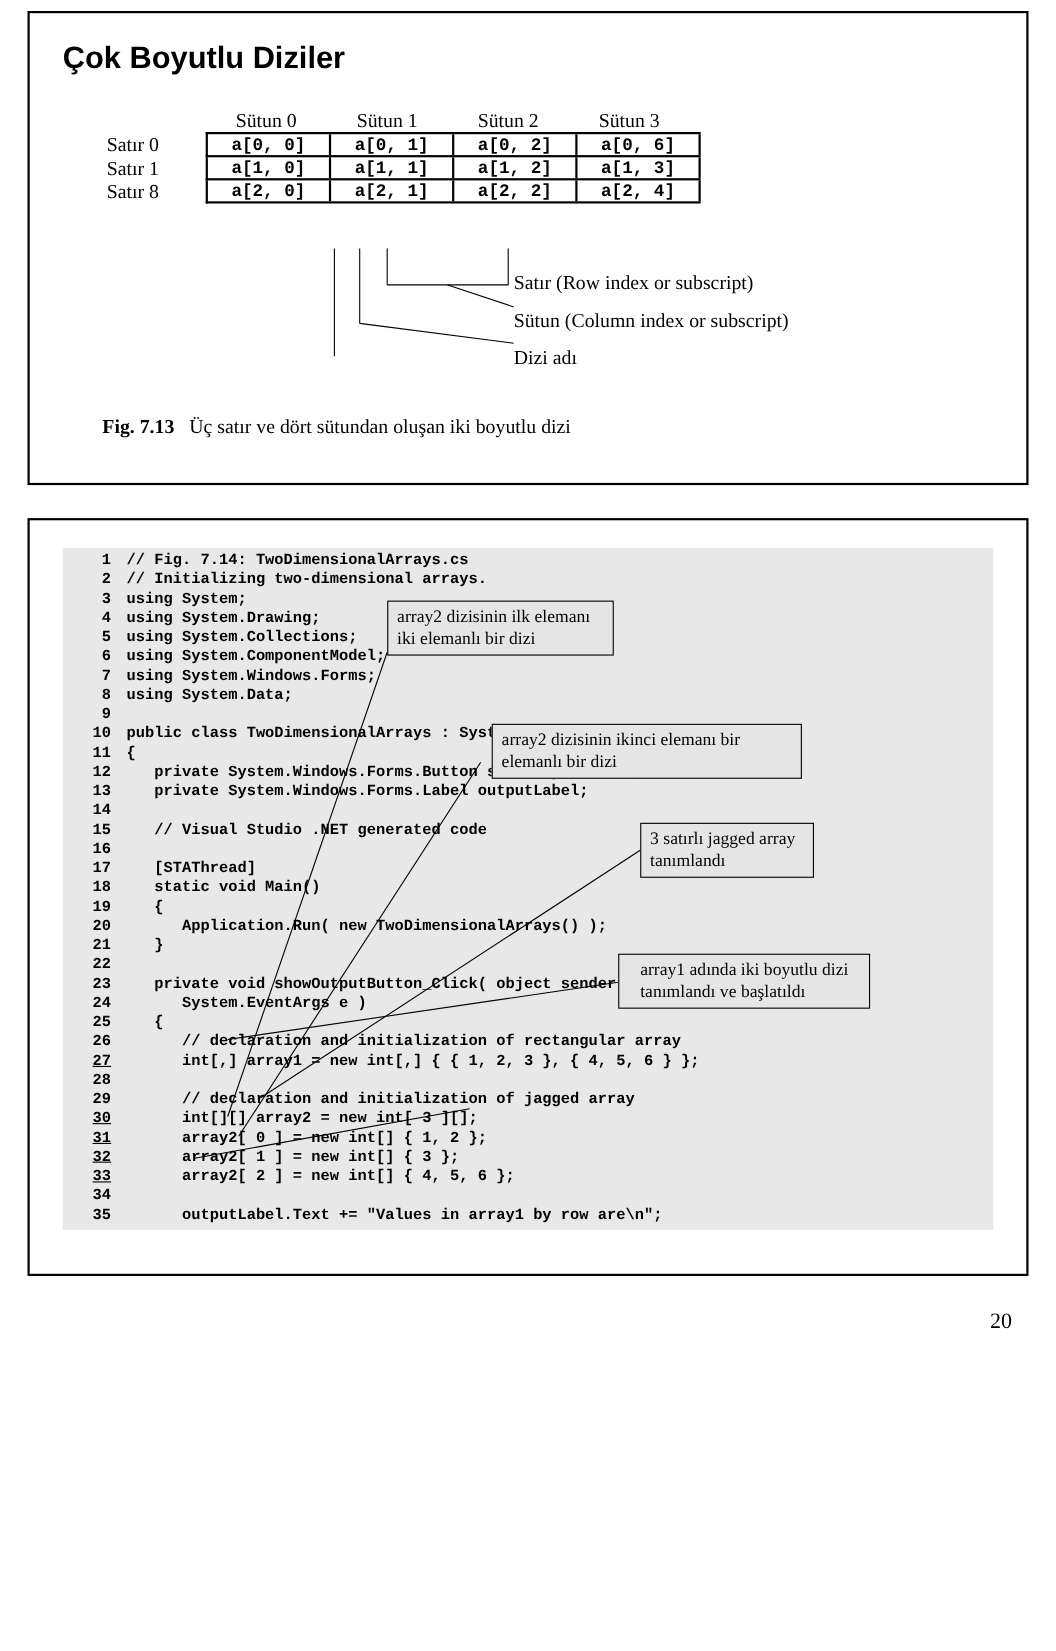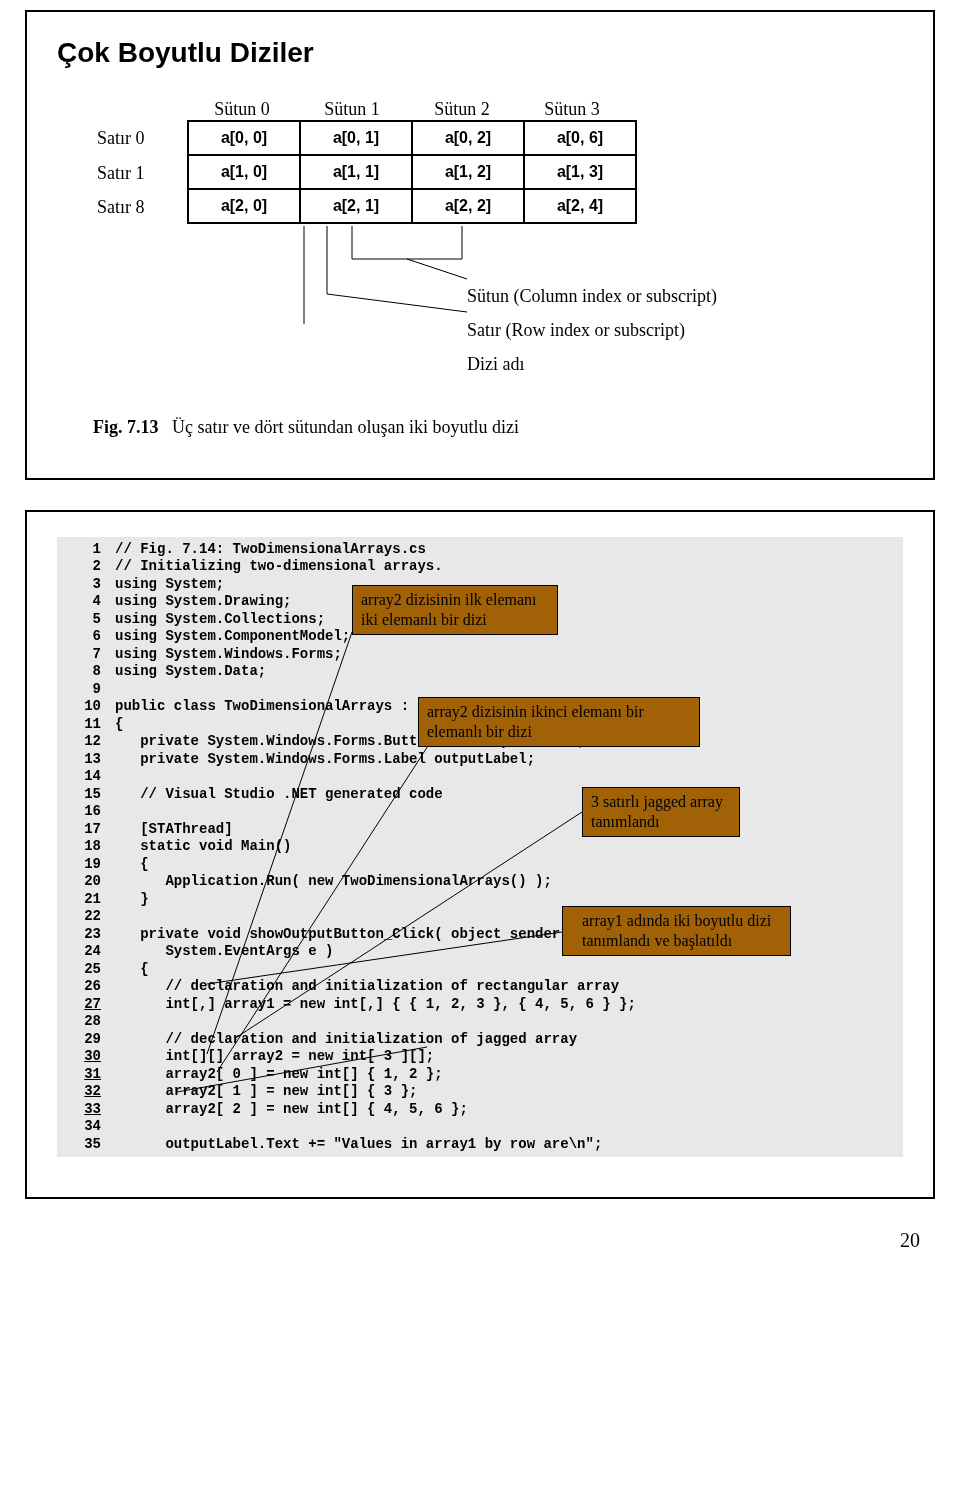--- a/index.html
+++ b/index.html
@@ -61,23 +61,23 @@
     border-bottom: 2px solid #000;
   }
   .grid-cells {
     border-bottom: 2px solid #000;
   }
   .grid-row + .grid-row .grid-cells {
     border-top: none;
   }
   .cell {
     width: 110px;
-    height: 32px;
+    height: 19px;
     border-right: 2px solid #000;
-    font-family: Liberation Sans, sans-serif;
+    font-family: Liberation Mono, monospace;
     font-weight: bold;
     font-size: 16px;
     display: flex;
     align-items: center;
     justify-content: center;
   }
   .legend {
     margin-left: 370px;
     margin-top: 55px;
     line-height: 1.9;
@@ -113,21 +113,21 @@
   }
   .ln {
     width: 44px;
     text-align: right;
     padding-right: 14px;
     color: #000;
   }
   .callout {
     position: absolute;
     border: 1px solid #000;
-    background: #a16207;
+    background: #e5e5e5;
     font-family: "Times New Roman", Times, serif;
     font-size: 16px;
     font-weight: normal;
     padding: 4px 8px;
     z-index: 5;
     line-height: 1.25;
   }
   .code-panel svg.leaders {
     position: absolute;
     left: 0;
@@ -196,37 +196,37 @@
         <line x1="220" y1="135" x2="280" y2="155" stroke="#000" stroke-width="1"></line>
 
         <line x1="140" y1="102" x2="140" y2="170" stroke="#000" stroke-width="1"></line>
         <line x1="140" y1="170" x2="280" y2="188" stroke="#000" stroke-width="1"></line>
 
         <line x1="117" y1="102" x2="117" y2="200" stroke="#000" stroke-width="1"></line>
         <line x1="117" y1="200" x2="280" y2="220" stroke="#000" stroke-width="0"></line>
       </svg>
 
       <div class="legend">
+        <div>Satır (Row index or subscript)</div>
         <div>Sütun (Column index or subscript)</div>
-        <div>Satır (Row index or subscript)</div>
         <div>Dizi adı</div>
       </div>
     </div>
 
     <div class="figcap">
       <b>Fig. 7.13</b>
       &nbsp;&nbsp;<span>Üç satır ve dört sütundan oluşan iki boyutlu dizi</span>
     </div>
   </div>
 
   <div class="panel code-panel">
     <div id="code-block" class="code-block"><div class="code-line"><span class="ln">1</span><span>// Fig. 7.14: TwoDimensionalArrays.cs</span></div><div class="code-line"><span class="ln">2</span><span>// Initializing two-dimensional arrays.</span></div><div class="code-line"><span class="ln">3</span><span>using System;</span></div><div class="code-line"><span class="ln">4</span><span>using System.Drawing;</span></div><div class="code-line"><span class="ln">5</span><span>using System.Collections;</span></div><div class="code-line"><span class="ln">6</span><span>using System.ComponentModel;</span></div><div class="code-line"><span class="ln">7</span><span>using System.Windows.Forms;</span></div><div class="code-line"><span class="ln">8</span><span>using System.Data;</span></div><div class="code-line"><span class="ln">9</span><span></span></div><div class="code-line"><span class="ln">10</span><span>public class TwoDimensionalArrays : System.Windows.Forms.Form</span></div><div class="code-line"><span class="ln">11</span><span>{</span></div><div class="code-line"><span class="ln">12</span><span>   private System.Windows.Forms.Button showOutputButton;</span></div><div class="code-line"><span class="ln">13</span><span>   private System.Windows.Forms.Label outputLabel;</span></div><div class="code-line"><span class="ln">14</span><span></span></div><div class="code-line"><span class="ln">15</span><span>   // Visual Studio .NET generated code</span></div><div class="code-line"><span class="ln">16</span><span></span></div><div class="code-line"><span class="ln">17</span><span>   [STAThread]</span></div><div class="code-line"><span class="ln">18</span><span>   static void Main()</span></div><div class="code-line"><span class="ln">19</span><span>   {</span></div><div class="code-line"><span class="ln">20</span><span>      Application.Run( new TwoDimensionalArrays() );</span></div><div class="code-line"><span class="ln">21</span><span>   }</span></div><div class="code-line"><span class="ln">22</span><span></span></div><div class="code-line"><span class="ln">23</span><span>   private void showOutputButton_Click( object sender,</span></div><div class="code-line"><span class="ln">24</span><span>      System.EventArgs e )</span></div><div class="code-line"><span class="ln">25</span><span>   {</span></div><div class="code-line"><span class="ln">26</span><span>      // declaration and initialization of rectangular array</span></div><div class="code-line"><span class="ln" style="text-decoration: underline;">27</span><span>      int[,] array1 = new int[,] { { 1, 2, 3 }, { 4, 5, 6 } };</span></div><div class="code-line"><span class="ln">28</span><span></span></div><div class="code-line"><span class="ln">29</span><span>      // declaration and initialization of jagged array</span></div><div class="code-line"><span class="ln" style="text-decoration: underline;">30</span><span>      int[][] array2 = new int[ 3 ][];</span></div><div class="code-line"><span class="ln" style="text-decoration: underline;">31</span><span>      array2[ 0 ] = new int[] { 1, 2 };</span></div><div class="code-line"><span class="ln" style="text-decoration: underline;">32</span><span>      array2[ 1 ] = new int[] { 3 };</span></div><div class="code-line"><span class="ln" style="text-decoration: underline;">33</span><span>      array2[ 2 ] = new int[] { 4, 5, 6 };</span></div><div class="code-line"><span class="ln">34</span><span></span></div><div class="code-line"><span class="ln">35</span><span>      outputLabel.Text += "Values in array1 by row are\n";</span></div></div>
 
     <div class="callout" style="left:325px; top:73px; width:188px;">array2 dizisinin ilk elemanı iki elemanlı bir dizi</div>
-    <div class="callout" style="left:391px; top:185px; width:264px;">array2 dizisinin ikinci elemanı bir elemanlı bir dizi</div>
+    <div class="callout" style="left:420px; top:185px; width:264px;">array2 dizisinin ikinci elemanı bir elemanlı bir dizi</div>
     <div class="callout" style="left:555px; top:275px; width:140px;">3 satırlı jagged array tanımlandı</div>
     <div class="callout" style="left:535px; top:394px; width:200px;padding-left:19px;">array1 adında iki boyutlu dizi tanımlandı ve başlatıldı</div>
 
     <svg class="leaders">
       <line x1="325" y1="120" x2="180" y2="542" stroke="#000" stroke-width="1"></line>
       <line x1="410" y1="220" x2="190" y2="560" stroke="#000" stroke-width="1"></line>
       <line x1="555" y1="300" x2="210" y2="525" stroke="#000" stroke-width="1"></line>
       <line x1="535" y1="420" x2="180" y2="472" stroke="#000" stroke-width="1"></line>
       <line x1="400" y1="535" x2="150" y2="580" stroke="#000" stroke-width="1"></line>
     </svg>

